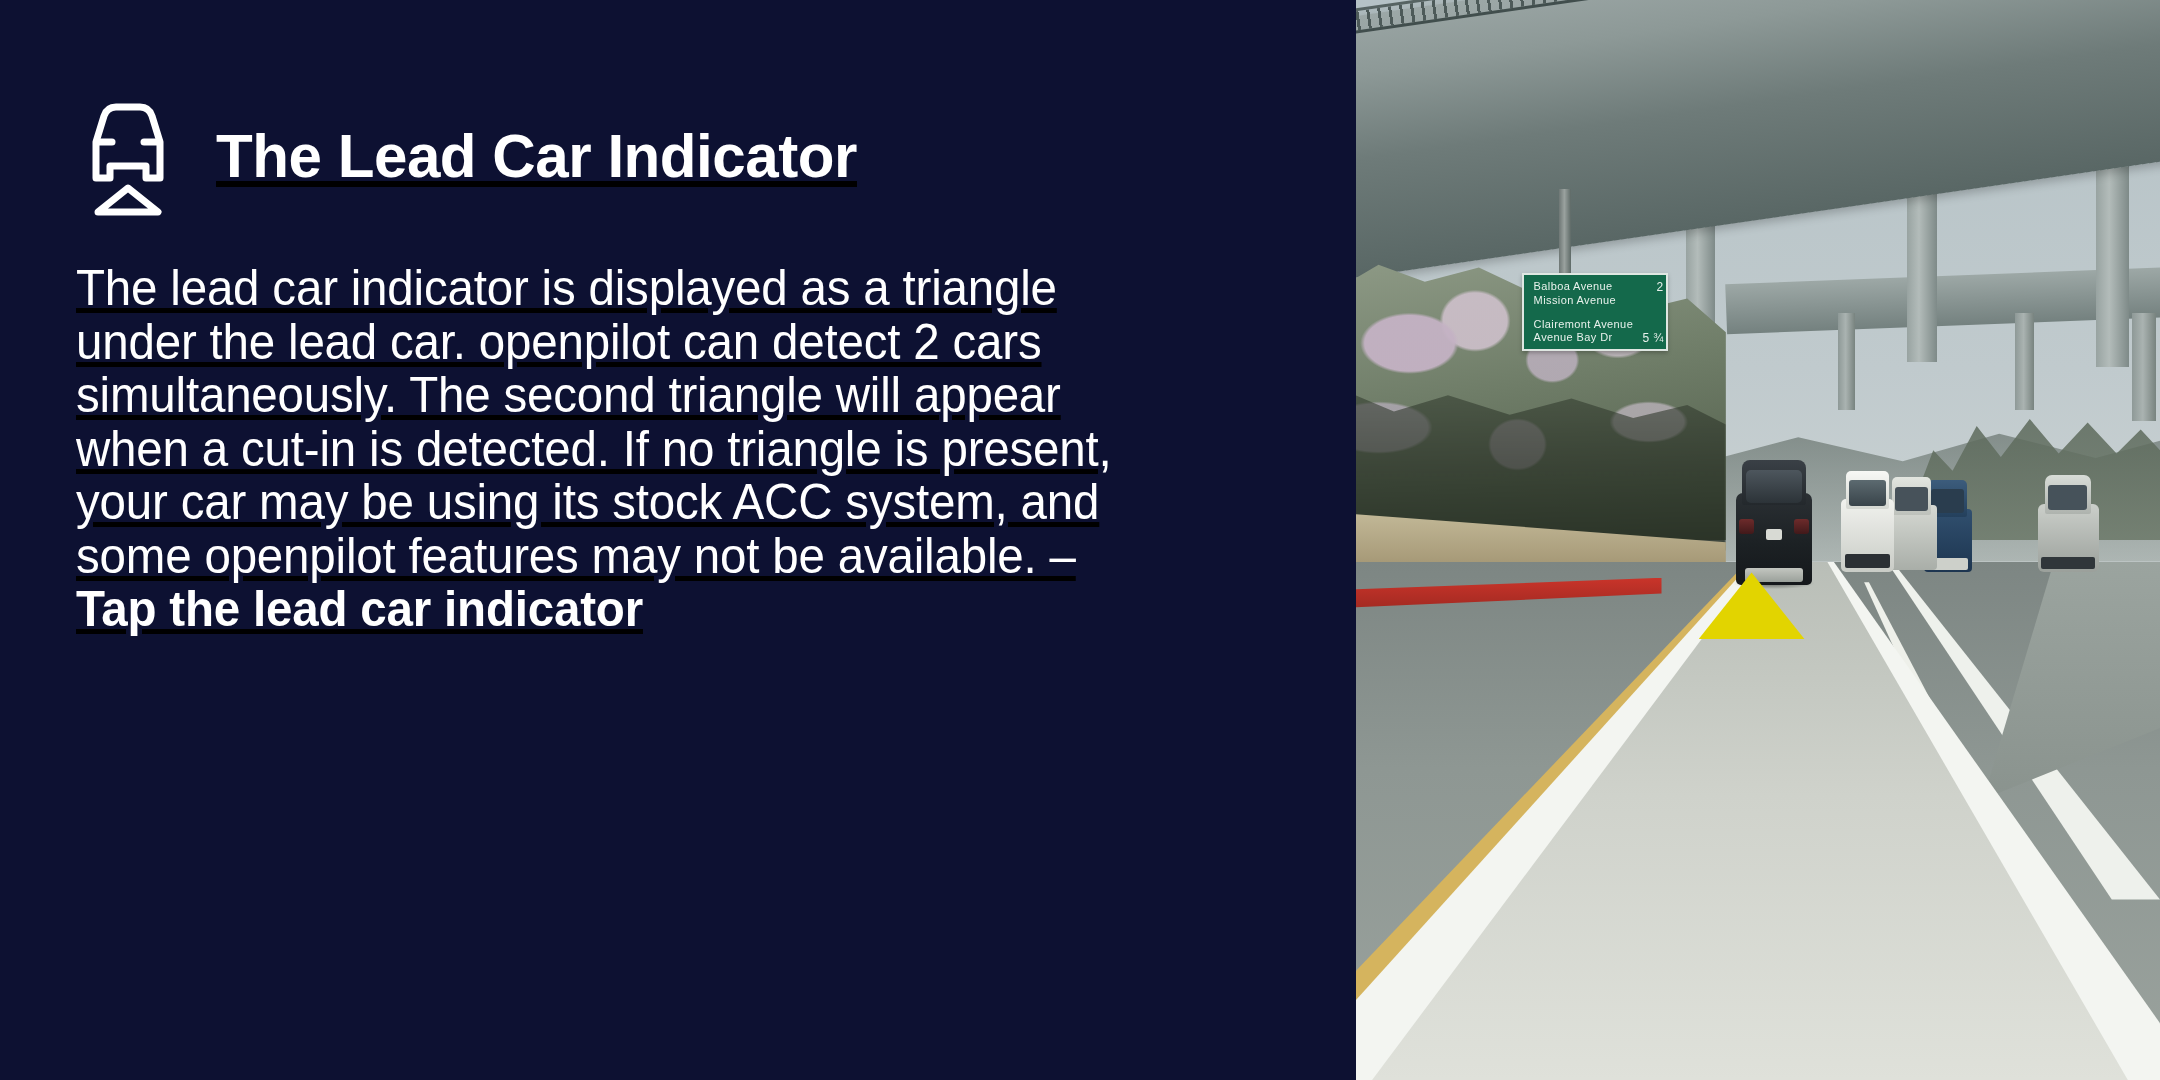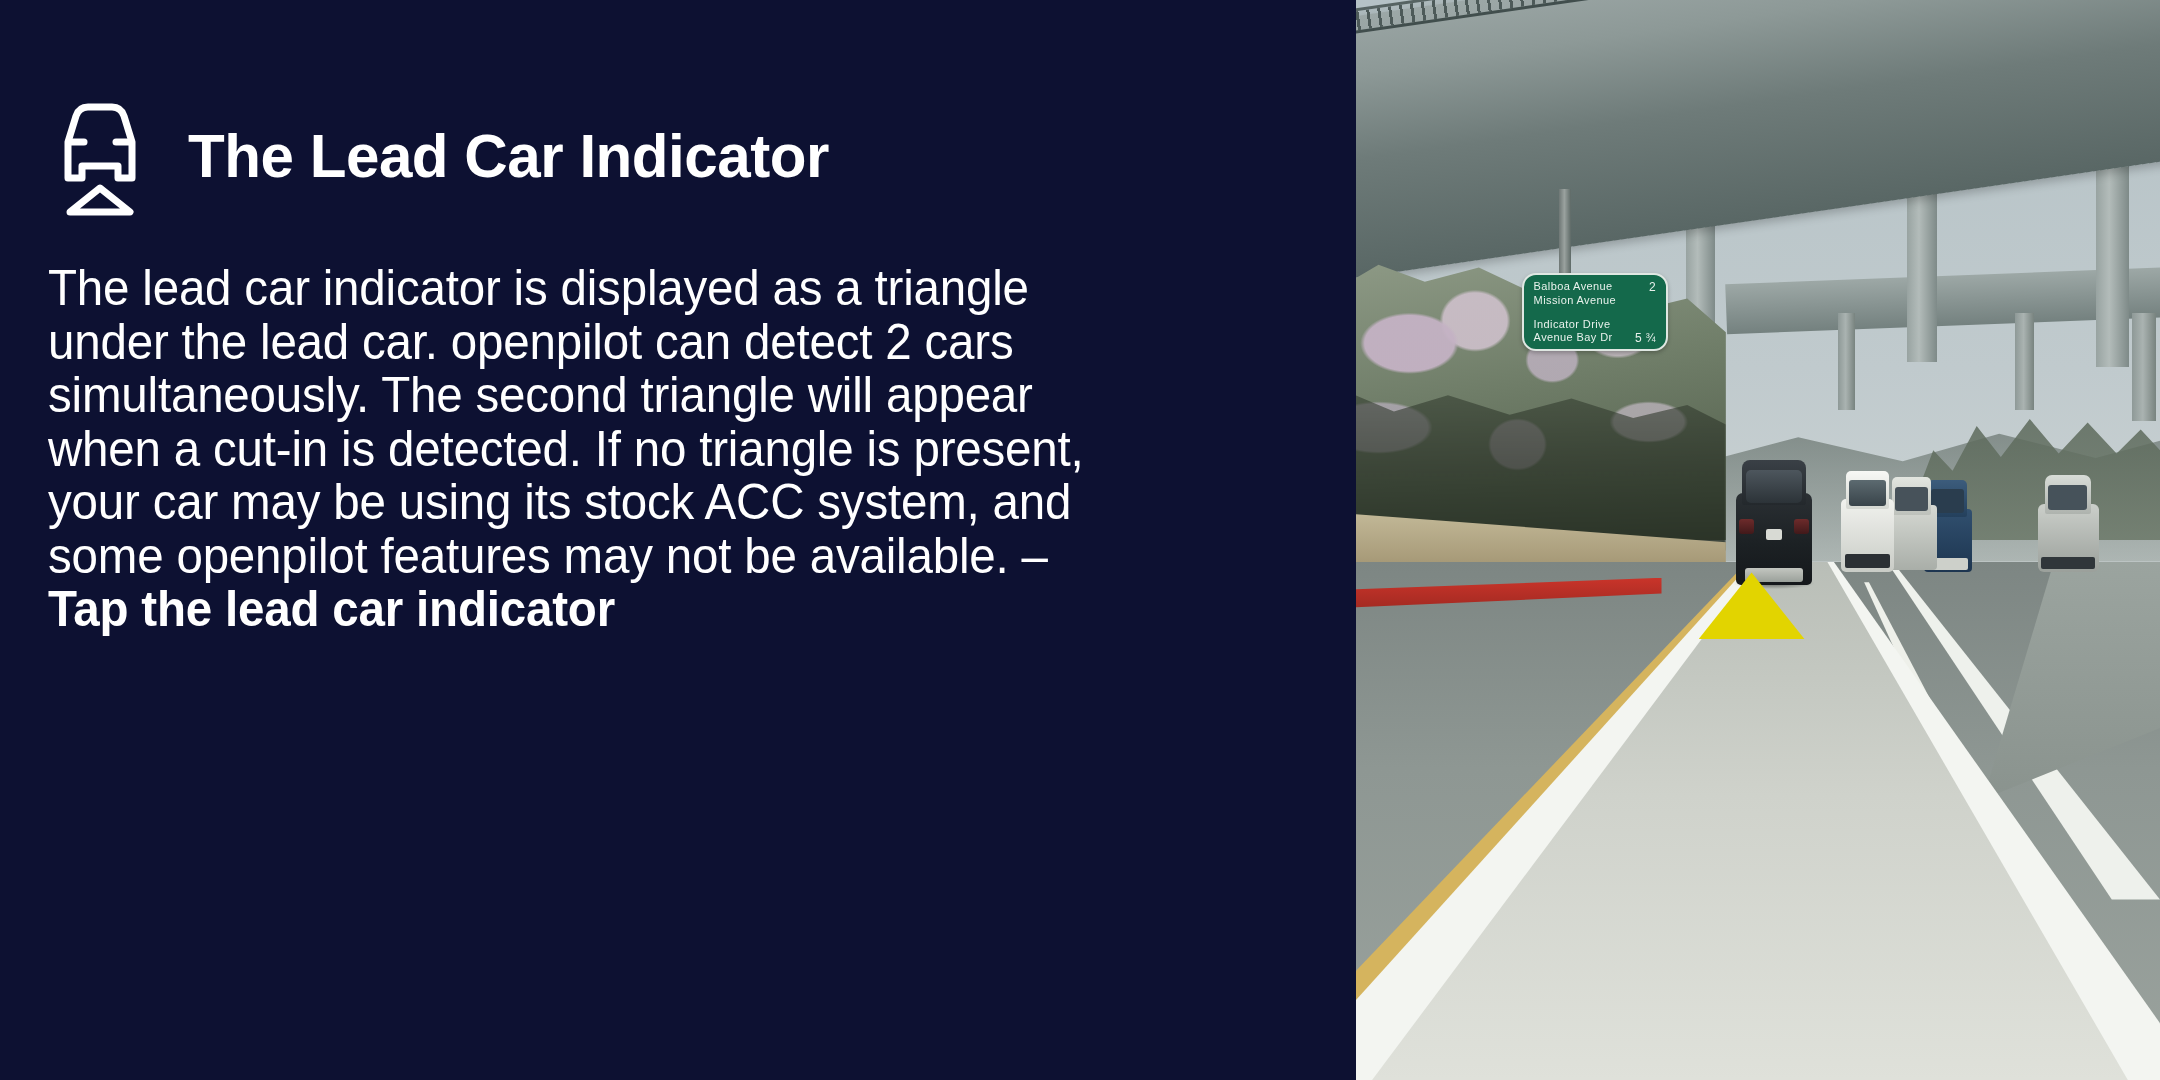--- a/index.html
+++ b/index.html
@@ -11,21 +11,22 @@
   }
   .page { position:relative; width:2160px; height:1080px; display:flex; }
 
   
   .info-panel {
     position:relative;
     width:1356px;
     height:1080px;
     background:#0d1132;
     flex:0 0 1356px;
-    padding:96px 0 0 48px;
+    padding:96px 0 0 76px;
+    text-decoration:underline;
   }
   .header-row {
     display:flex;
     align-items:center;
     gap:36px;
     height:120px;
     margin-bottom:46px;
   }
   .lead-icon { width:104px; height:120px; flex:0 0 104px; display:block; }
   .page-title {
@@ -110,21 +111,21 @@
 
   
   .sign-post {
     position:absolute; left:25.2%; top:17.5%; width:1.5%; height:8%;
     background:linear-gradient(90deg,#6e7775,#9aa29f 45%,#5e6a67);
   }
   .guide-sign {
     position:absolute; left:20.6%; top:25.3%; width:18.2%; height:7.2%;
     background:#14694b;
     border:2px solid #dfe7e2;
-    border-radius:14px;
+    border-radius:0;
     padding:5px 8px 4px 10px;
     display:flex;
     box-shadow:0 2px 4px rgba(0,0,0,.25);
   }
   .sign-left { flex:1 1 auto; display:flex; flex-direction:column; justify-content:space-between; }
   .sign-right { flex:0 0 26%; display:flex; flex-direction:column; justify-content:space-between; align-items:flex-end; padding-right:2px;}
   .sign-grp { display:flex; flex-direction:column; }
   .sign-line {
     color:#e8f1ec; font-size:11px; line-height:1.24;
     font-family:"Liberation Sans", sans-serif; letter-spacing:.4px;
@@ -382,21 +383,21 @@
     <div class="red-curb"></div>
 
     <div class="sign-post"></div>
     <div class="guide-sign">
       <div class="sign-left">
         <div class="sign-grp">
           <div class="sign-line">Balboa Avenue</div>
           <div class="sign-line">Mission Avenue</div>
         </div>
         <div class="sign-grp">
-          <div class="sign-line">Indicator Drive</div>
+          <div class="sign-line">Clairemont Avenue</div>
           <div class="sign-line">Avenue Bay Dr</div>
         </div>
       </div>
       <div class="sign-right">
         <div class="sign-dist">2</div>
         <div class="sign-dist">5 ¾</div>
       </div>
     </div>
 
     <div class="car car5">

